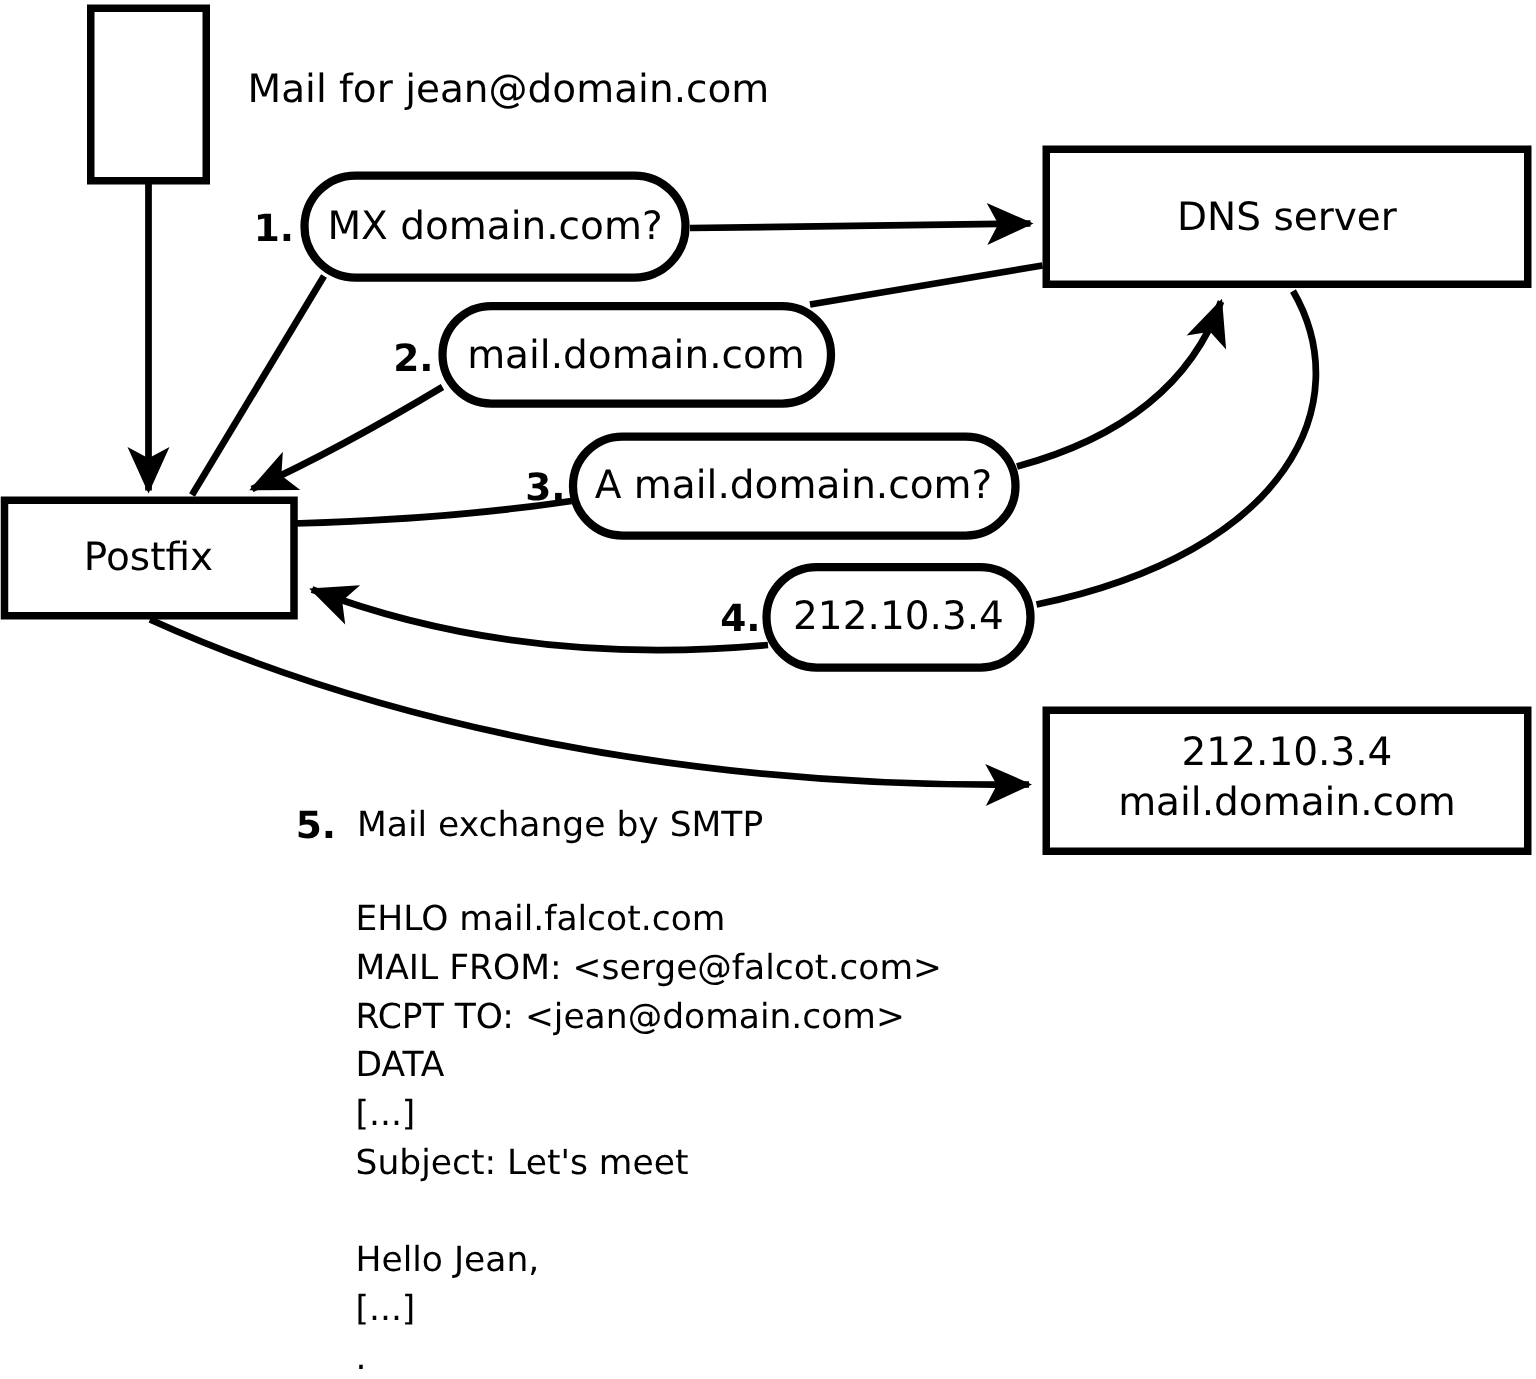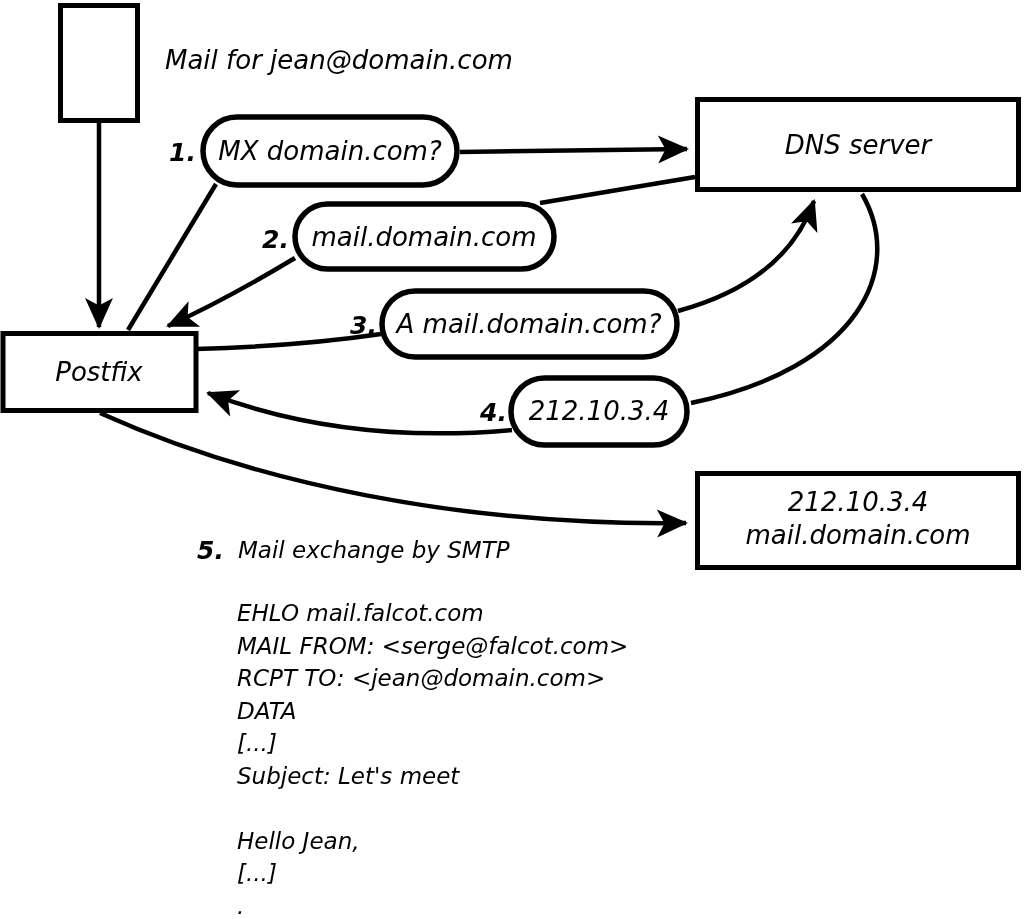--- a/index.html
+++ b/index.html
@@ -1,17 +1,17 @@
 <!DOCTYPE html>
 <html style="--ink: #000000; --paper: #ffffff;"><head>
 <meta charset="utf-8">
 <style>
   :root { --ink: #000000; --paper: #ffffff; }
   html, body { margin: 0; padding: 0; background: var(--paper); }
-  .stage { width: 1024px; height: 919px; position: relative; background: var(--paper); font-style: italic; }
+  .stage { width: 1024px; height: 919px; position: relative; background: var(--paper); }
   svg { display: block; }
   text {
     font-family: "DejaVu Sans", "Liberation Sans", sans-serif;
     fill: var(--ink);
     dominant-baseline: central;
   }
   .lbl  { font-size: 26px; }
   .num  { font-size: 25px; font-weight: bold; text-anchor: end; }
   .ctr  { text-anchor: middle; }
   .sm   { font-size: 23px; }

